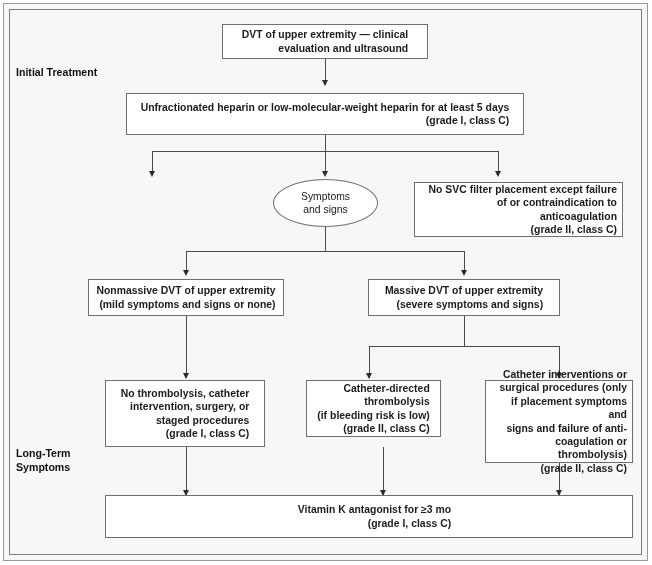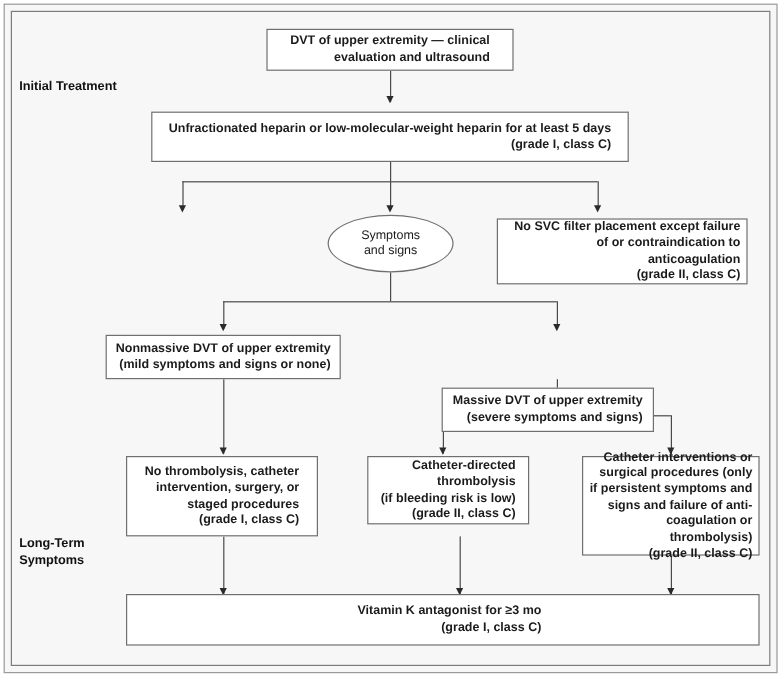--- a/index.html
+++ b/index.html
@@ -178,21 +178,21 @@
     <span class="txt">No SVC filter placement except failure
 of or contraindication to anticoagulation
 (grade II, class C)</span>
   </div>
 
   <div class="node" style="left:88px; top:279px; width:196px; height:37px;">
     <span class="txt">Nonmassive DVT of upper extremity
 (mild symptoms and signs or none)</span>
   </div>
 
-  <div class="node" style="left:368px; top:279px; width:177px; height:37px;margin-top:44px;">
+  <div class="node" style="left:368px; top:279px; width:192px; height:37px;">
     <span class="txt">Massive DVT of upper extremity
 (severe symptoms and signs)</span>
   </div>
 
   <div class="node" style="left:105px; top:380px; width:160px; height:67px;">
     <span class="txt">No thrombolysis, catheter
 intervention, surgery, or
 staged procedures
 (grade I, class C)</span>
   </div>
@@ -200,21 +200,21 @@
   <div class="node" style="left:306px; top:380px; width:135px; height:57px;">
     <span class="txt">Catheter-directed
 thrombolysis
 (if bleeding risk is low)
 (grade II, class C)</span>
   </div>
 
   <div class="node" style="left:485px; top:380px; width:148px; height:83px;">
     <span class="txt">Catheter interventions or
 surgical procedures (only
-if persistent symptoms and
+if placement symptoms and
 signs and failure of anti-
 coagulation or thrombolysis)
 (grade II, class C)</span>
   </div>
 
   <div class="node" style="left:105px; top:495px; width:528px; height:43px;padding-left:16px;">
     <span class="txt">Vitamin K antagonist for ≥3 mo
 (grade I, class C)</span>
   </div>
 

